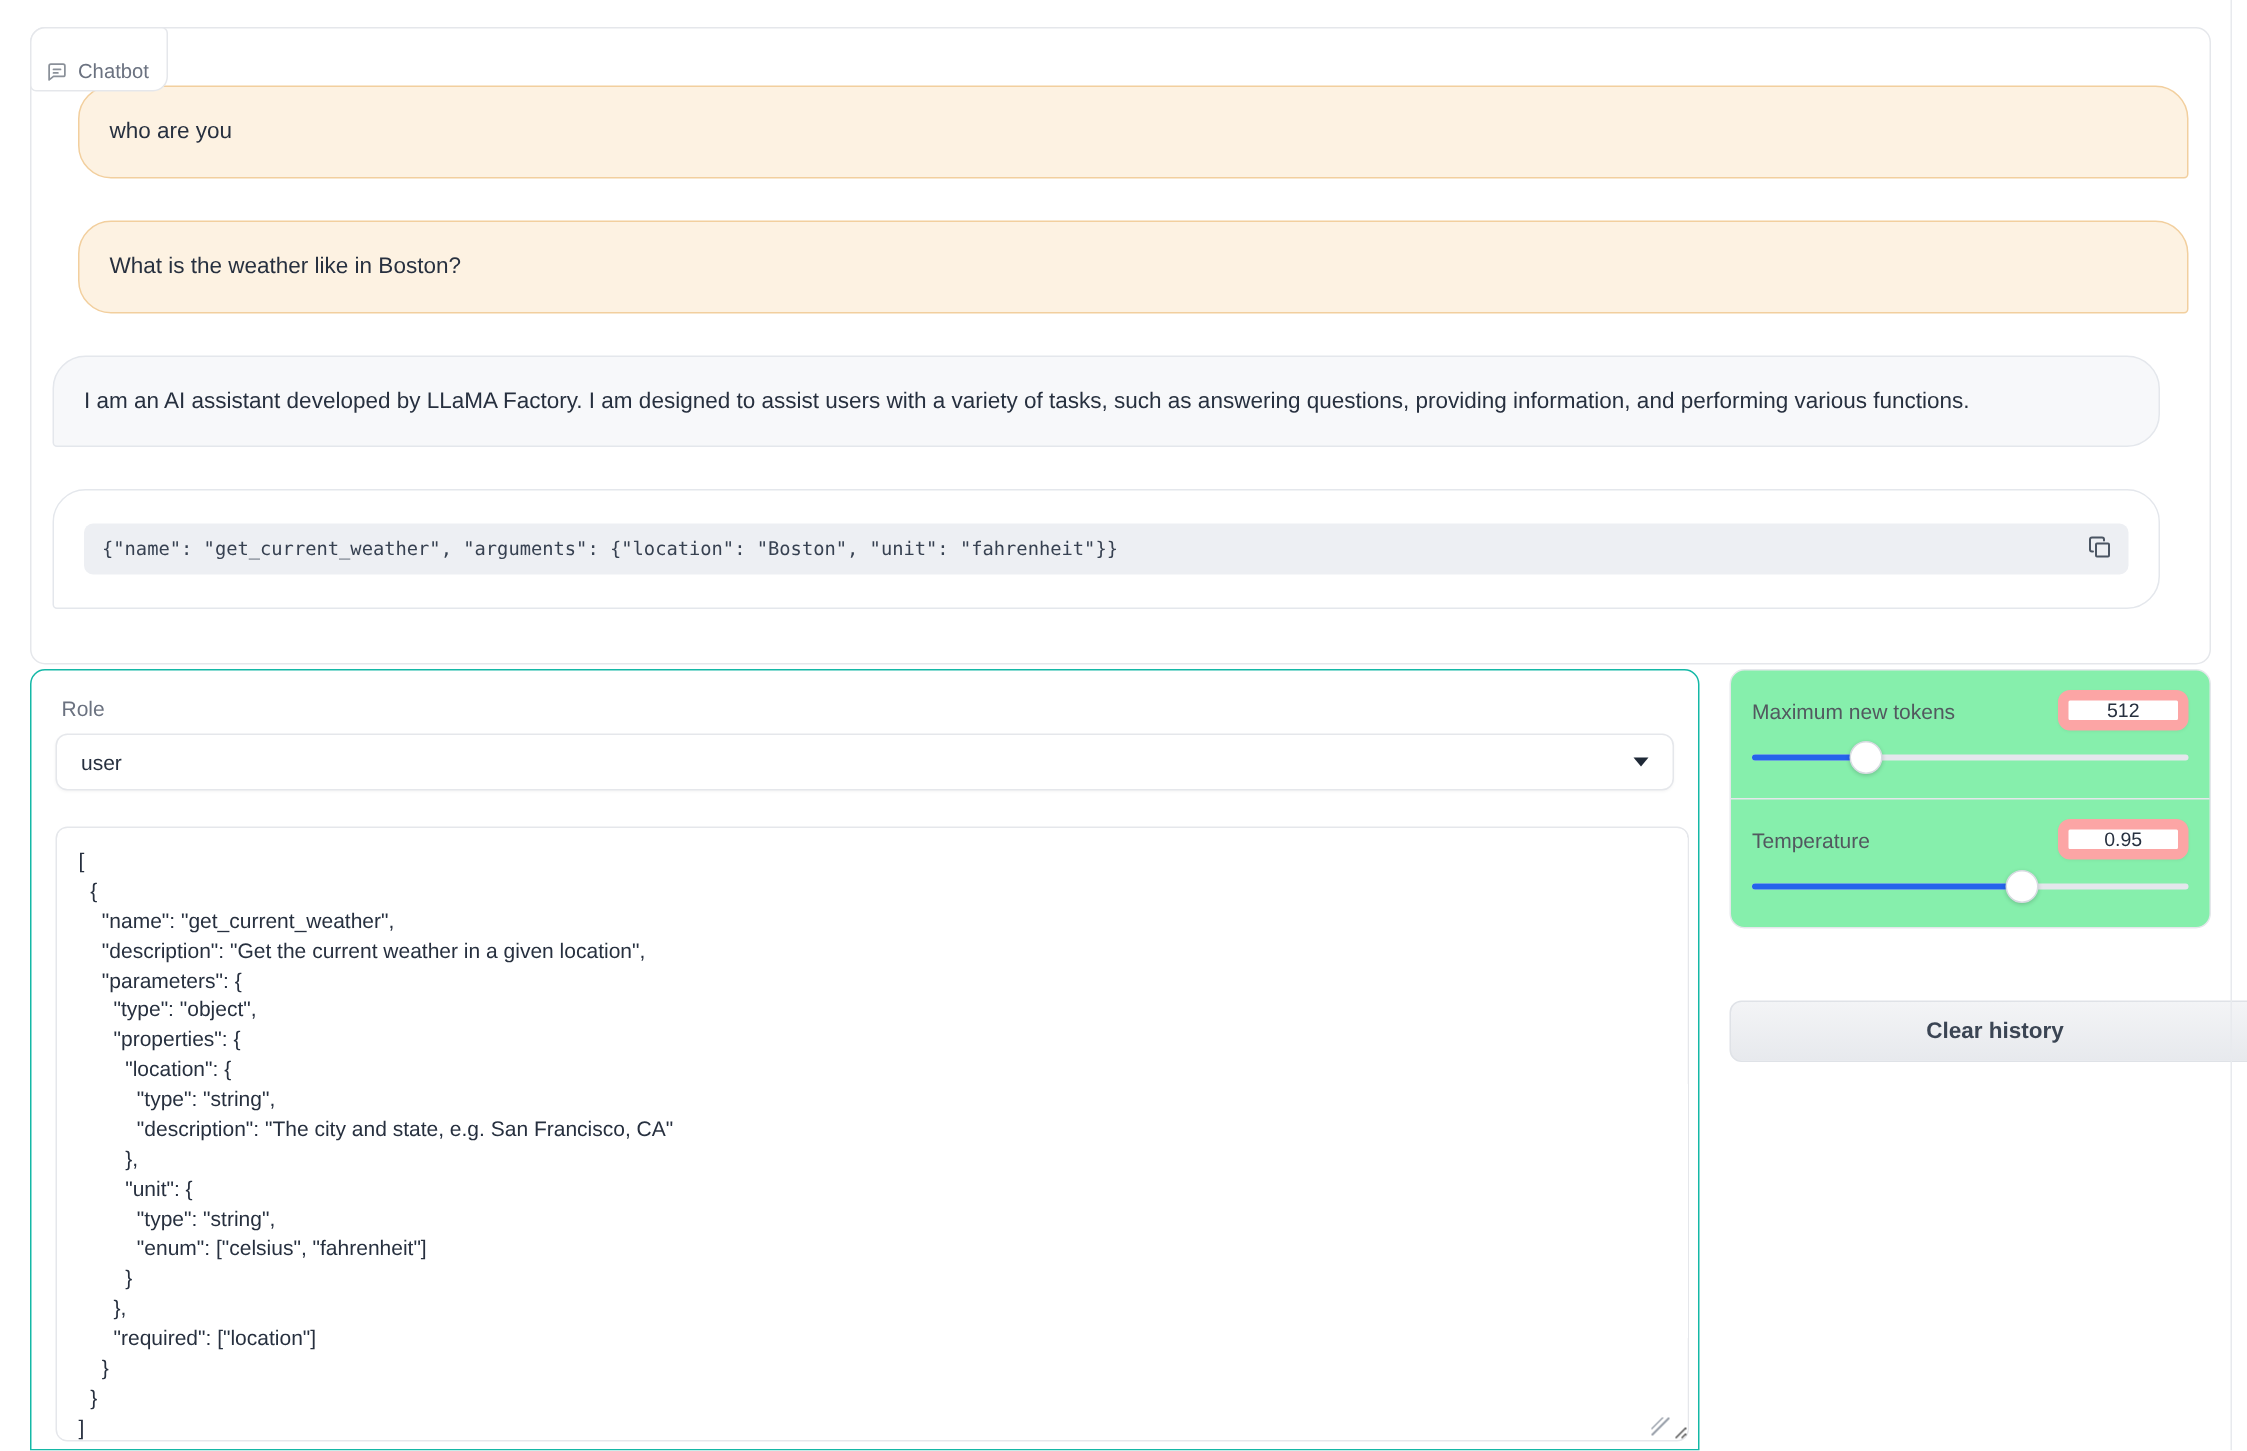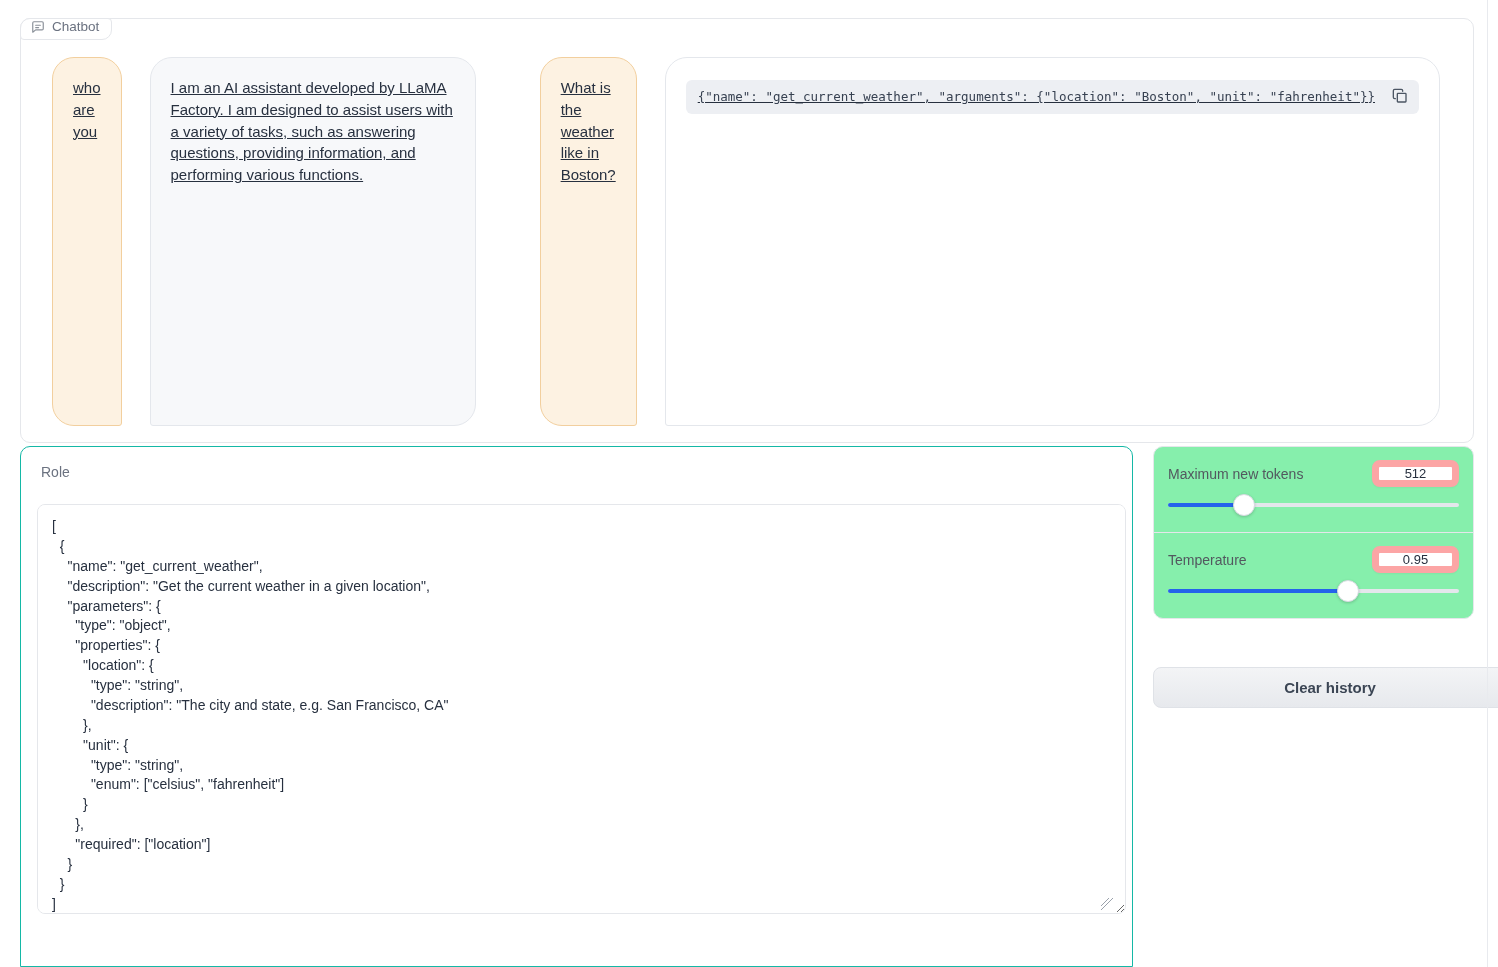--- a/index.html
+++ b/index.html
@@ -11,31 +11,30 @@
   }
 
   
   .chatbot-panel {
     position:absolute; left:20px; top:18px; width:1454px; height:425px;
     background:#fff; border:1px solid #e5e7eb; border-radius:10px;
   }
   .chatbot-label {
     position:absolute; top:-1px; left:-1px;
     display:flex; align-items:center; gap:7px;
-    padding:0 12px 5px 10px; background:#fff;
+    padding:21px 12px 5px 10px; background:#fff;
     border:1px solid #e5e7eb;
     border-top-left-radius:10px; border-bottom-right-radius:10px;
     border-top-right-radius:4px; border-bottom-left-radius:4px;
     color:#6b7280; font-size:13.5px;
   }
   .chat-area {
     position:absolute; inset:0; padding:38px 14px 16px;
-    display:flex; gap:28px; overflow:hidden;
+    display:flex; flex-direction:column; gap:28px; overflow:hidden;
     border-radius:10px;
-    text-decoration:underline;
   }
   .msg {
     border:1px solid transparent; border-radius:22px;
     padding:19px 20px; font-size:15px; line-height:1.45; color:#27303f;
   }
   .msg.user {
     margin-left:17px;
     background:#fdf2e2; border-color:#f2cf9e;
     border-bottom-right-radius:3px;
   }
@@ -143,26 +142,26 @@
 </head>
 <body>
 
 <div class="chatbot-panel">
   <div class="chat-area">
 
     <div class="msg user">
       <span>who are you</span>
     </div>
 
+    <div class="msg user">
+      <span>What is the weather like in Boston?</span>
+    </div>
+
     <div class="msg bot">
       <span>I am an AI assistant developed by LLaMA Factory. I am designed to assist users with a variety of tasks, such as answering questions, providing information, and performing various functions.</span>
-    </div>
-
-    <div class="msg user">
-      <span>What is the weather like in Boston?</span>
     </div>
 
     <div class="msg tool">
       <div class="code-strip">
         <span>{"name": "get_current_weather", "arguments": {"location": "Boston", "unit": "fahrenheit"}}</span>
         <button class="copy-btn">
           <span>
             <svg width="16" height="16" viewBox="0 0 24 24" fill="none" stroke="#4b5563" stroke-width="2" stroke-linecap="round" stroke-linejoin="round">
               <rect x="8" y="8" width="13" height="13" rx="1"></rect>
               <path d="M5 16H4a2 2 0 0 1-2-2V4a2 2 0 0 1 2-2h10a2 2 0 0 1 2 2v1"></path>
@@ -182,20 +181,24 @@
         <line x1="8" y1="13" x2="13" y2="13"></line>
       </svg>
     </span>
     <span>Chatbot</span>
   </div>
 </div>
 
 <div class="editor-panel">
   <div class="role-label">Role</div>
 
+  <div class="dropdown">
+    <span>user</span>
+    <span class="chevron-down"></span>
+  </div>
 
   <div class="textarea-wrap">
     <textarea class="tools-textarea" spellcheck="false" style="">[
   {
     "name": "get_current_weather",
     "description": "Get the current weather in a given location",
     "parameters": {
       "type": "object",
       "properties": {
         "location": {

